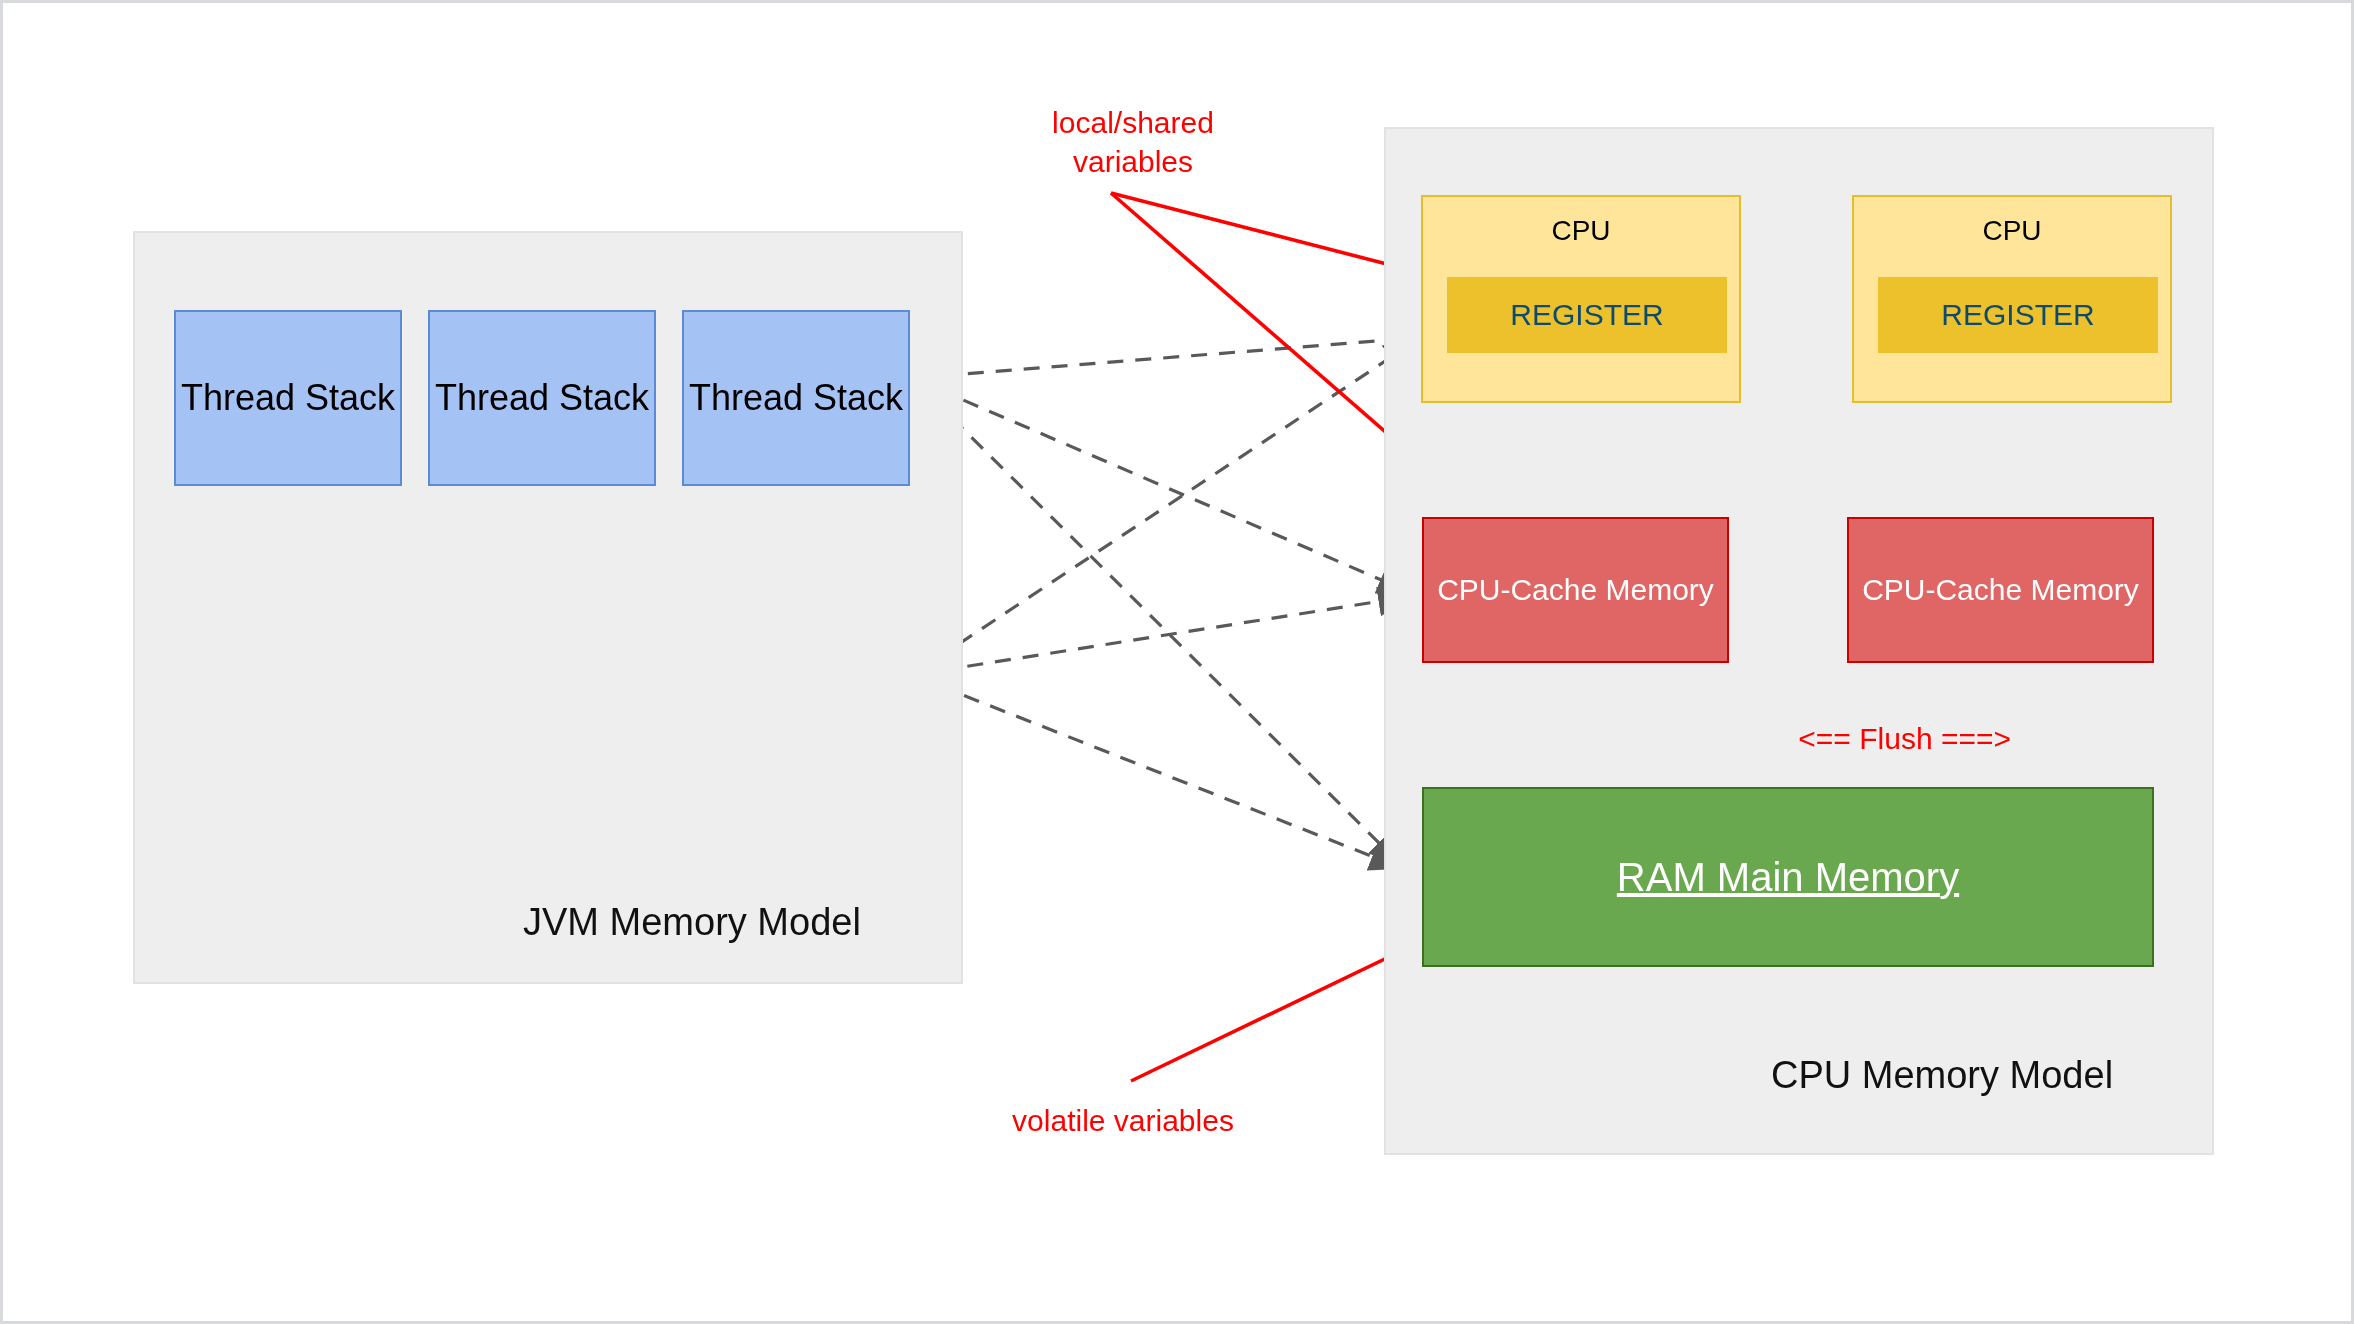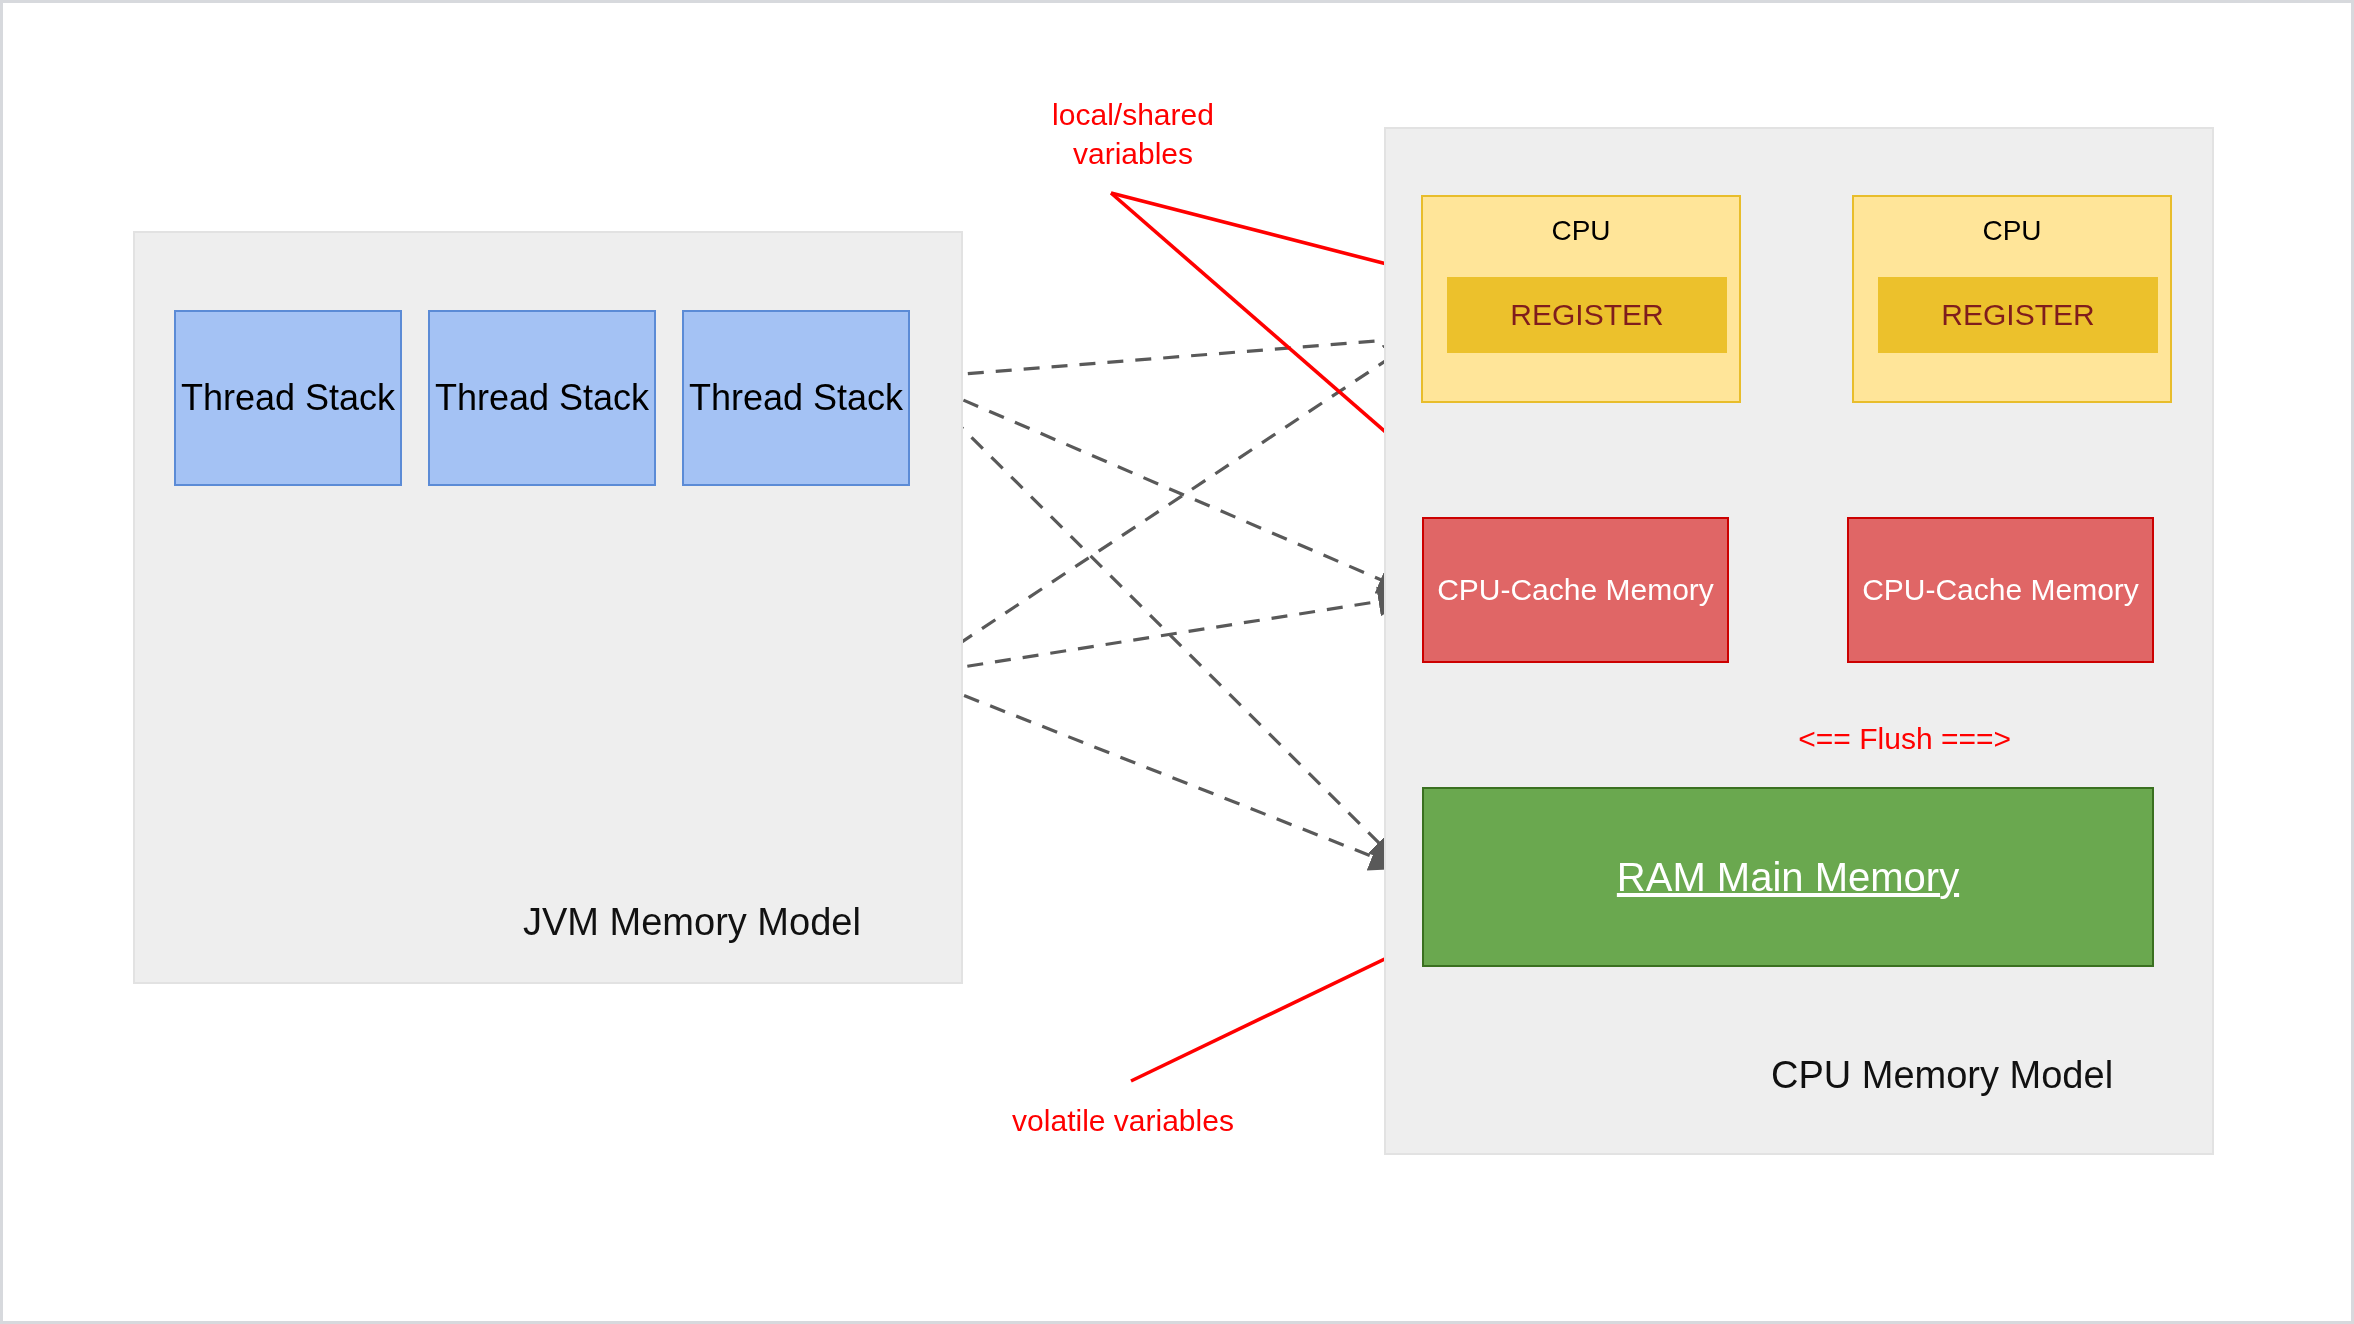--- a/index.html
+++ b/index.html
@@ -106,21 +106,21 @@
   }
   .register-box {
     position: absolute;
     left: 24px; right: 12px;
     top: 80px;
     height: 76px;
     background: #ecc12c;
     display: flex;
     align-items: center;
     justify-content: center;
-    color: #7f1d1d;
+    color: #0c4a6e;
     font-size: 30px;
   }
 
   .cache-box {
     position: absolute;
     top: 514px;
     width: 307px;
     height: 146px;
     background: #e06666;
     border: 2px solid #cc0000;
@@ -153,21 +153,21 @@
 
   
   .red-label {
     position: absolute;
     color: #ff0000;
     font-size: 30px;
     line-height: 1.3;
     text-align: center;
     white-space: pre-line;
   }
-  #label-local-shared { left: 1000px; top: 92px; width: 260px; }
+  #label-local-shared { left: 1000px; top: 100px; width: 260px; }
   #label-volatile { left: 985px; top: 1098px; width: 270px; }
   #label-flush {
     left: 1748px; top: 716px; width: 260px;
     font-size: 30px; text-align: right;
   }
 </style>
 </head>
 <body>
 
 <div id="page" class="canvas">

